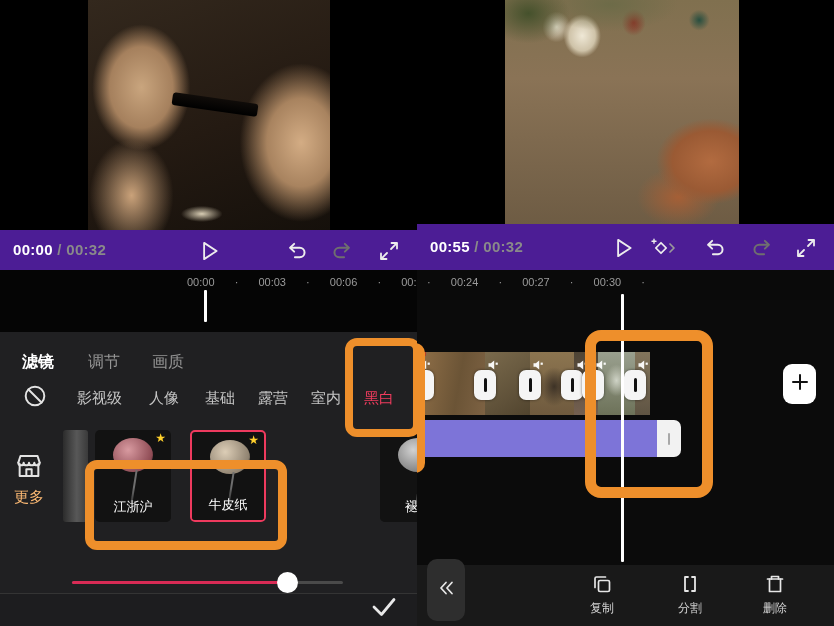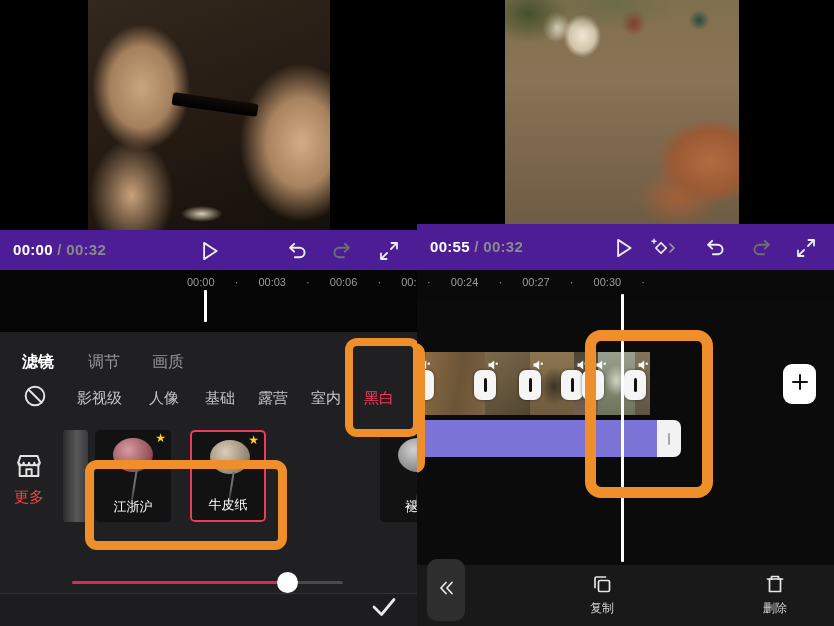--- a/index.html
+++ b/index.html
@@ -64,21 +64,21 @@
   #tab-filter { left:22px; } #tab-adjust { left:88px; } #tab-quality { left:152px; }
   .cat-row { position:absolute; left:0; top:50px; width:417px; height:34px; }
   .cat { position:absolute; top:7px; font-size:15px; color:#c6c6c6; }
   .cat.active { color:#f03c5e; }
   #cat-none { left:22px; top:1px; }
   #cat-0 { left:77px; } #cat-1 { left:149px; } #cat-2 { left:205px; }
   #cat-3 { left:258px; } #cat-4 { left:311px; } #cat-5 { left:364px; }
 
   .more-rail { position:absolute; left:0; top:118px; width:58px; height:90px; text-align:center; }
   .more-rail svg { display:block; margin:0 auto; }
-  .more-label { display:block; margin-top:6px; font-size:15px; color:#ef4444; }
+  .more-label { display:block; margin-top:6px; font-size:15px; color:#fdba74; }
 
   .cards { position:absolute; left:60px; top:98px; width:357px; height:94px; }
   .card-partial { position:absolute; left:3px; top:0; width:25px; height:92px; border-radius:3px;
       background:linear-gradient(90deg,#2c2c2c,#585858 55%,#3a3a3a); }
   .fcard { position:absolute; top:0; width:76px; height:92px; border-radius:5px; overflow:hidden; background:#121212; }
   #fcard-0 { left:35px; } #fcard-1 { left:130px; } #fcard-2 { left:225px; } #fcard-3 { left:320px; }
   .fcard.selected { border:2px solid #ee3a5e; }
   .rose { position:absolute; inset:0; }
   .rose::before { content:""; position:absolute; left:18px; top:8px; width:40px; height:34px; border-radius:50%;
       background:radial-gradient(circle at 38% 35%, var(--c1) 0%, var(--c2) 72%, rgba(0,0,0,0) 95%); }
@@ -404,20 +404,27 @@
               <path d="M18.5 6 L13 12 L18.5 18"></path>
             </svg></span>
       </div>
       <div class="tool-item" id="tool-1">
         <span><svg width="24" height="24" viewBox="0 0 24 24" fill="none" stroke="#e6e6e6" stroke-width="1.7">
               <rect x="8.5" y="8.5" width="11" height="11" rx="1.5"></rect>
               <path d="M5 15.5 V6.5 a1.5 1.5 0 0 1 1.5 -1.5 H15.5"></path>
             </svg></span>
         <span class="tool-label">复制</span>
       </div>
+      <div class="tool-item" id="tool-2">
+        <span><svg width="24" height="24" viewBox="0 0 24 24" fill="none" stroke="#e6e6e6" stroke-width="1.8">
+              <path d="M10 5 H7 V19 H10"></path>
+              <path d="M14 5 H17 V19 H14"></path>
+            </svg></span>
+        <span class="tool-label">分割</span>
+      </div>
       <div class="tool-item" id="tool-3">
         <span><svg width="24" height="24" viewBox="0 0 24 24" fill="none" stroke="#e6e6e6" stroke-width="1.7">
               <path d="M4.5 7 H19.5"></path>
               <path d="M8.5 7 V4.5 H15.5 V7"></path>
               <path d="M6.5 7 V19.5 H17.5 V7"></path>
             </svg></span>
         <span class="tool-label">删除</span>
       </div>
     </div>
 

